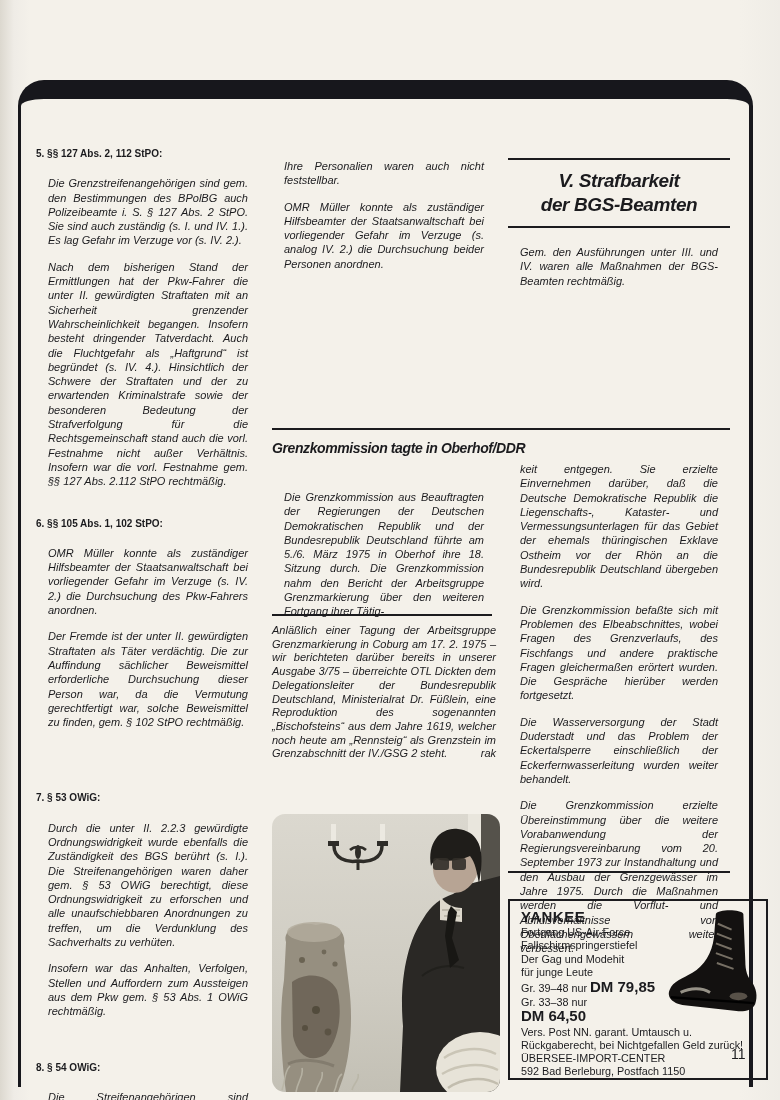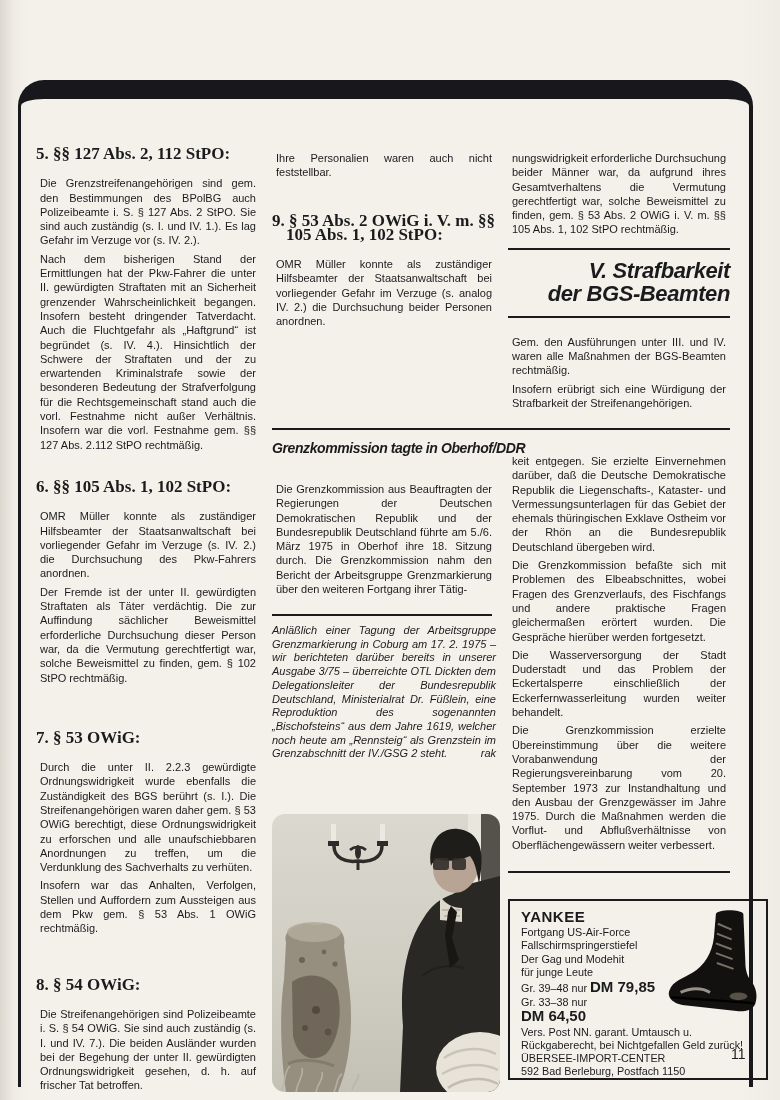--- a/index.html
+++ b/index.html
@@ -12,29 +12,29 @@
     position: relative; width: 780px; height: 1100px;
     background: linear-gradient(90deg, #dcd8cf 0px, #efece6 14px, #f4f1ea 30px, #f4f1ea 740px, #efece6 780px);
     color: #1b1b1e; overflow: hidden;
   }
   .frame {
     position: absolute; left: 18px; top: 80px; width: 735px; height: 1007px;
     border-top: 19px solid #17171c; border-left: 3px solid #17171c; border-right: 4px solid #17171c;
     border-radius: 26px 26px 0 0; pointer-events: none;
   }
   .col { position: absolute; width: 224px; font-size: 11px; line-height: 14.3px; text-align: justify; }
-  .col p { margin: 4px; }
-  .sec-h { font-weight: bold; font-size: 17px; margin: 28px 0 15px 0; text-align: left; font-family: Liberation Serif, serif; }
+  .col p { margin: 12px; font-style: italic; }
+  .sec-h { font-weight: bold; font-size: 10px; margin: 28px 0 15px 0; text-align: left; }
   .sec-h.first { margin-top: 0; }
   .sec-h.hang { padding-left: 14px; text-indent: -14px; }
   .rule { position: absolute; border-top: 2.5px solid #1b1b1e; }
   .vhead {
     margin-top: 11px; border-top: 2.5px solid #1b1b1e; border-bottom: 2.5px solid #1b1b1e;
     padding: 9px 0 10px 0; font-weight: bold; font-style: italic;
-    font-size: 22px; line-height: 23.5px; letter-spacing: -0.4px; text-align: right;
+    font-size: 19px; line-height: 23.5px; letter-spacing: -0.4px; text-align: center;
   }
   .after-vhead { margin-top: 17px !important; }
   .headline {
     position: absolute; left: 272px; top: 440px; width: 458px;
     font-weight: bold; font-style: italic; font-size: 14px; letter-spacing: -0.4px;
   }
   .caption { position: absolute; left: 272px; top: 624px; width: 224px;
     font-style: italic; font-size: 11px; line-height: 13.7px; text-align: justify; }
   .caption .byline { text-align: right; margin-top: -13.7px; font-style: italic; }
   .photo { position: absolute; left: 272px; top: 814px; width: 228px; height: 278px; }
@@ -56,41 +56,38 @@
 <div class="page">
   <div class="frame"></div>
 
   <div class="col" style="left:36px; top:147px;">
     <div class="sec-h first">5. §§ 127 Abs. 2, 112 StPO:</div>
     <p>Die Grenzstreifenangehörigen sind gem. den Bestimmungen des BPolBG auch Polizeibeamte i. S. § 127 Abs. 2 StPO. Sie sind auch zuständig (s. I. und IV. 1.). Es lag Gefahr im Verzuge vor (s. IV. 2.).</p>
     <p>Nach dem bisherigen Stand der Ermittlungen hat der Pkw-Fahrer die unter II. gewürdigten Straftaten mit an Sicherheit grenzender Wahrscheinlichkeit begangen. Insofern besteht dringender Tatverdacht. Auch die Fluchtgefahr als „Haftgrund“ ist begründet (s. IV. 4.). Hinsichtlich der Schwere der Straftaten und der zu erwartenden Kriminalstrafe sowie der besonderen Bedeutung der Strafverfolgung für die Rechtsgemeinschaft stand auch die vorl. Festnahme nicht außer Verhältnis. Insofern war die vorl. Festnahme gem. §§ 127 Abs. 2.112 StPO rechtmäßig.</p>
     <div class="sec-h">6. §§ 105 Abs. 1, 102 StPO:</div>
     <p>OMR Müller konnte als zuständiger Hilfsbeamter der Staatsanwaltschaft bei vorliegender Gefahr im Verzuge (s. IV. 2.) die Durchsuchung des Pkw-Fahrers anordnen.</p>
     <p>Der Fremde ist der unter II. gewürdigten Straftaten als Täter verdächtig. Die zur Auffindung sächlicher Beweismittel erforderliche Durchsuchung dieser Person war, da die Vermutung gerechtfertigt war, solche Beweismittel zu finden, gem. § 102 StPO rechtmäßig.</p>
-    <div class="sec-h" style="margin-top:46px;">7. § 53 OWiG:</div>
+    <div class="sec-h" style="margin-top:62px;">7. § 53 OWiG:</div>
     <p>Durch die unter II. 2.2.3 gewürdigte Ordnungswidrigkeit wurde ebenfalls die Zuständigkeit des BGS berührt (s. I.). Die Streifenangehörigen waren daher gem. § 53 OWiG berechtigt, diese Ordnungswidrigkeit zu erforschen und alle unaufschiebbaren Anordnungen zu treffen, um die Verdunklung des Sachverhalts zu verhüten.</p>
     <p>Insofern war das Anhalten, Verfolgen, Stellen und Auffordern zum Aussteigen aus dem Pkw gem. § 53 Abs. 1 OWiG rechtmäßig.</p>
     <div class="sec-h" style="margin-top:42px;">8. § 54 OWiG:</div>
     <p>Die Streifenangehörigen sind Polizeibeamte i. S. § 54 OWiG. Sie sind auch zuständig (s. I. und IV. 7.). Die beiden Ausländer wurden bei der Begehung der unter II. gewürdigten Ordnungswidrigkeit gesehen, d. h. auf frischer Tat betroffen.</p>
   </div>
 
   <div class="col" style="left:272px; top:147px;">
     <p>Ihre Personalien waren auch nicht feststellbar.</p>
-    <div class="sec-h hang" style="margin-top:34px;">9. § 53 Abs. 2 OWiG i. V. m. §§ 105 Abs. 1, 102 StPO:</div>
     <p>OMR Müller konnte als zuständiger Hilfsbeamter der Staatsanwaltschaft bei vorliegender Gefahr im Verzuge (s. analog IV. 2.) die Durchsuchung beider Personen anordnen.</p>
   </div>
 
   <div class="col" style="left:508px; top:147px; width:222px;">
-    <p>nungswidrigkeit erforderliche Durchsuchung beider Männer war, da aufgrund ihres Gesamtverhaltens die Vermutung gerechtfertigt war, solche Beweismittel zu finden, gem. § 53 Abs. 2 OWiG i. V. m. §§ 105 Abs. 1, 102 StPO rechtmäßig.</p>
     <div class="vhead">
       <div>V. Strafbarkeit</div>
       <div>der BGS-Beamten</div>
     </div>
     <p class="after-vhead" style="margin-top:17px;">Gem. den Ausführungen unter III. und IV. waren alle Maßnahmen der BGS-Beamten rechtmäßig.</p>
-    <p>Insofern erübrigt sich eine Würdigung der Strafbarkeit der Streifenangehörigen.</p>
   </div>
 
   <div class="rule" style="left:272px; top:428px; width:458px;"></div>
   <div class="headline">Grenzkommission tagte in Oberhof/DDR</div>
 
   <div class="col" style="left:272px; top:478px;">
     <p>Die Grenzkommission aus Beauftragten der Regierungen der Deutschen Demokratischen Republik und der Bundesrepublik Deutschland führte am 5./6. März 1975 in Oberhof ihre 18. Sitzung durch. Die Grenzkommission nahm den Bericht der Arbeitsgruppe Grenzmarkierung über den weiteren Fortgang ihrer Tätig-</p>
   </div>
 
   <div class="rule" style="left:272px; top:614px; width:220px;"></div>

